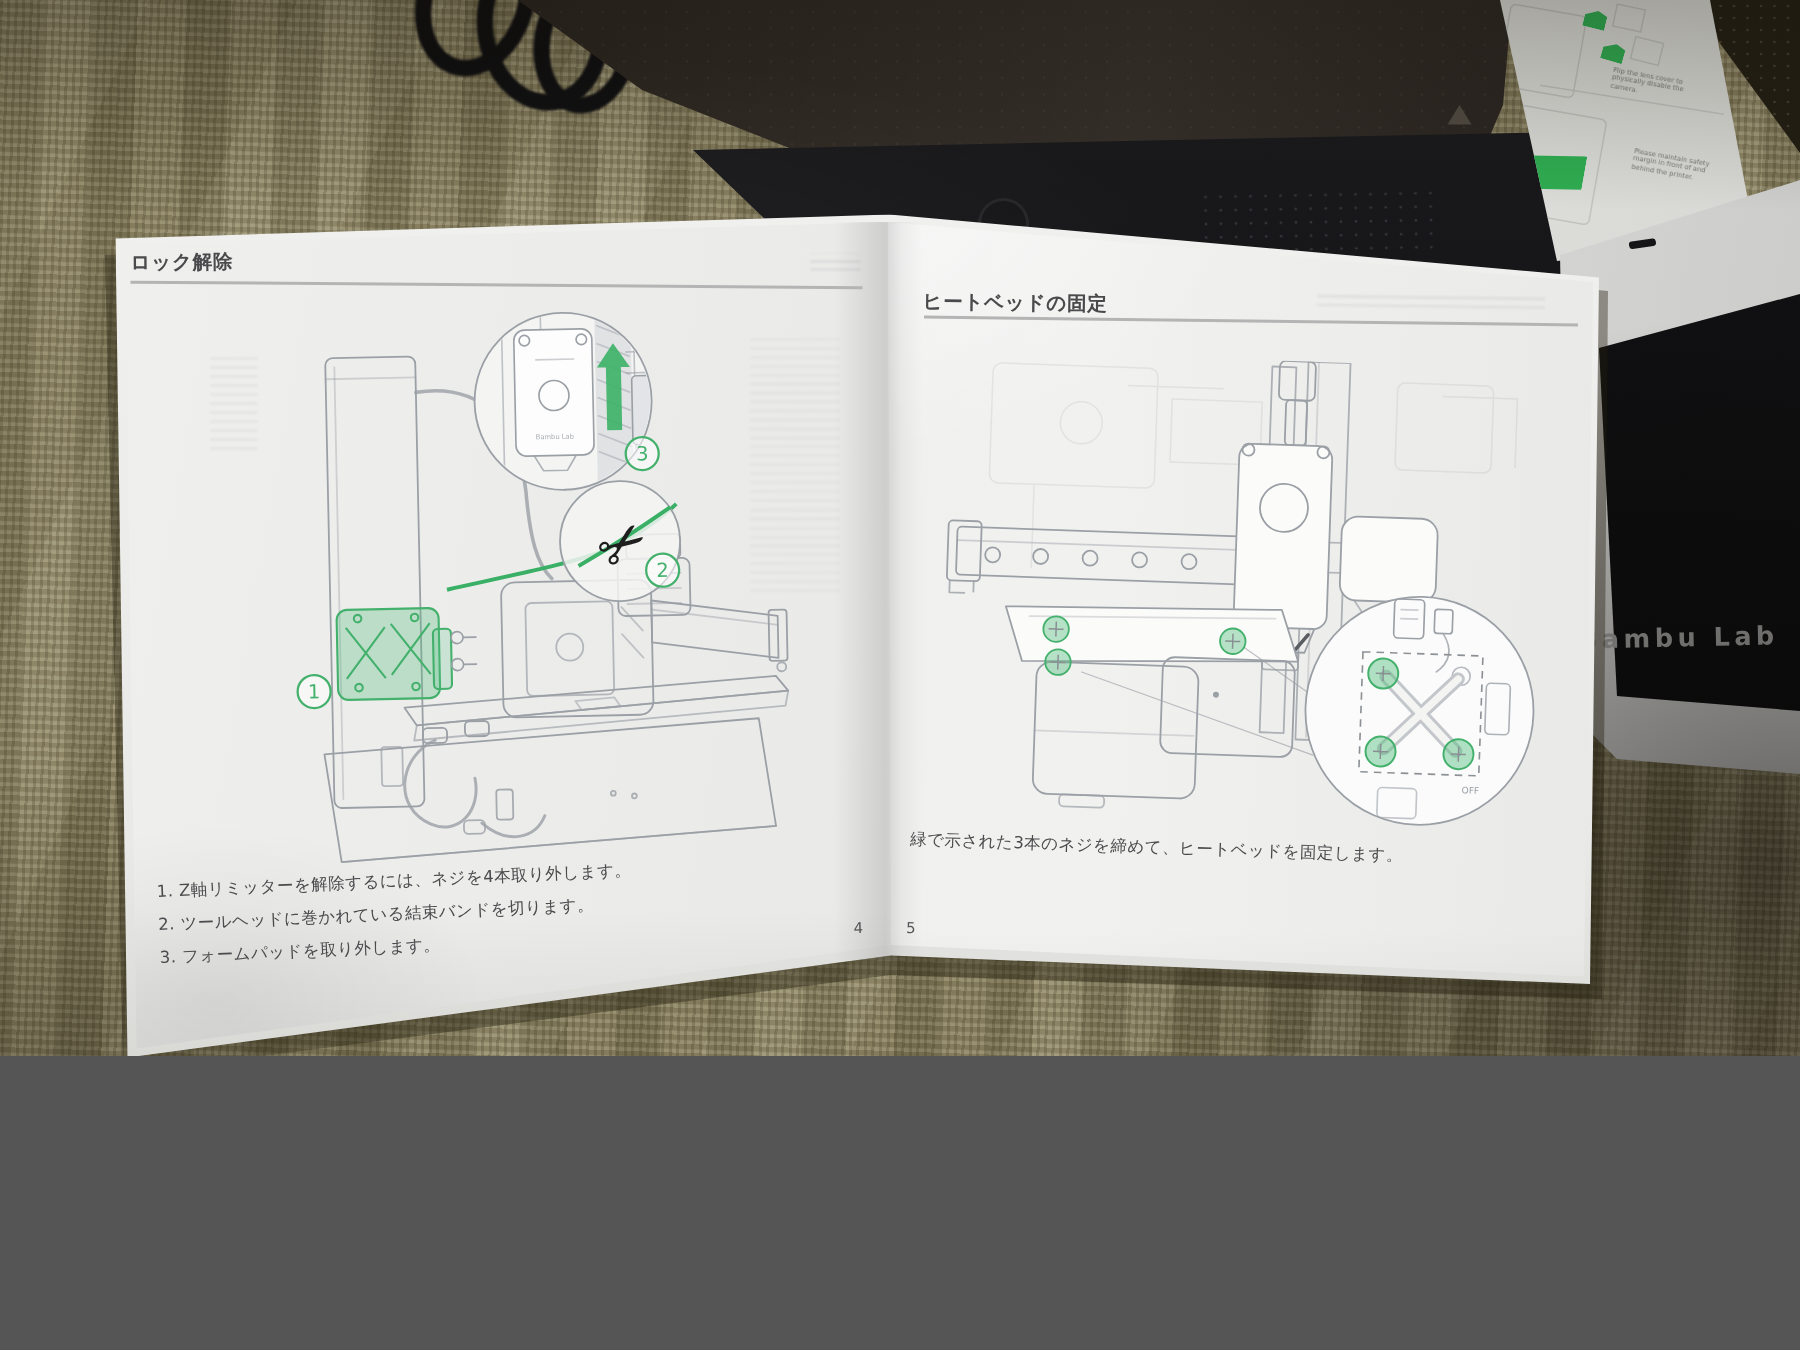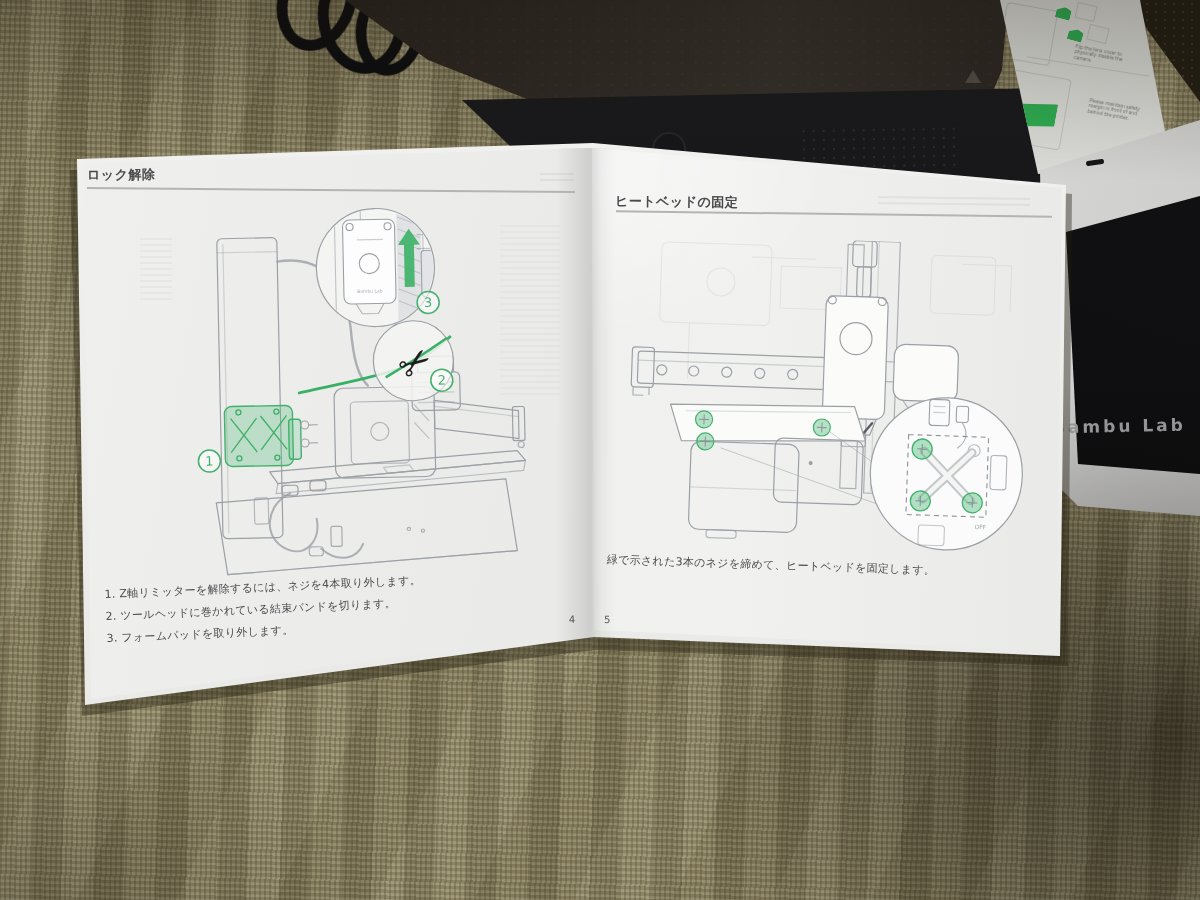--- a/index.html
+++ b/index.html
@@ -1,18 +1,18 @@
 <!DOCTYPE html>
 <html><head>
 <meta charset="utf-8">
 <style>
   html,body{margin:0;padding:0;background:#555;}
   *{box-sizing:border-box;}
   .stage{
-    position:relative;width:1200px;height:900px;overflow:hidden;
+    position:relative;width:1200px;height:704px;overflow:hidden;
     font-family:"DejaVu Sans","Liberation Sans",sans-serif;
     background:#8f8662;
   }
   .abs{position:absolute;}
   .fill{position:absolute;inset:0;}
 
   
   .mat{
     background-color:#8f8662;
     background-image:

